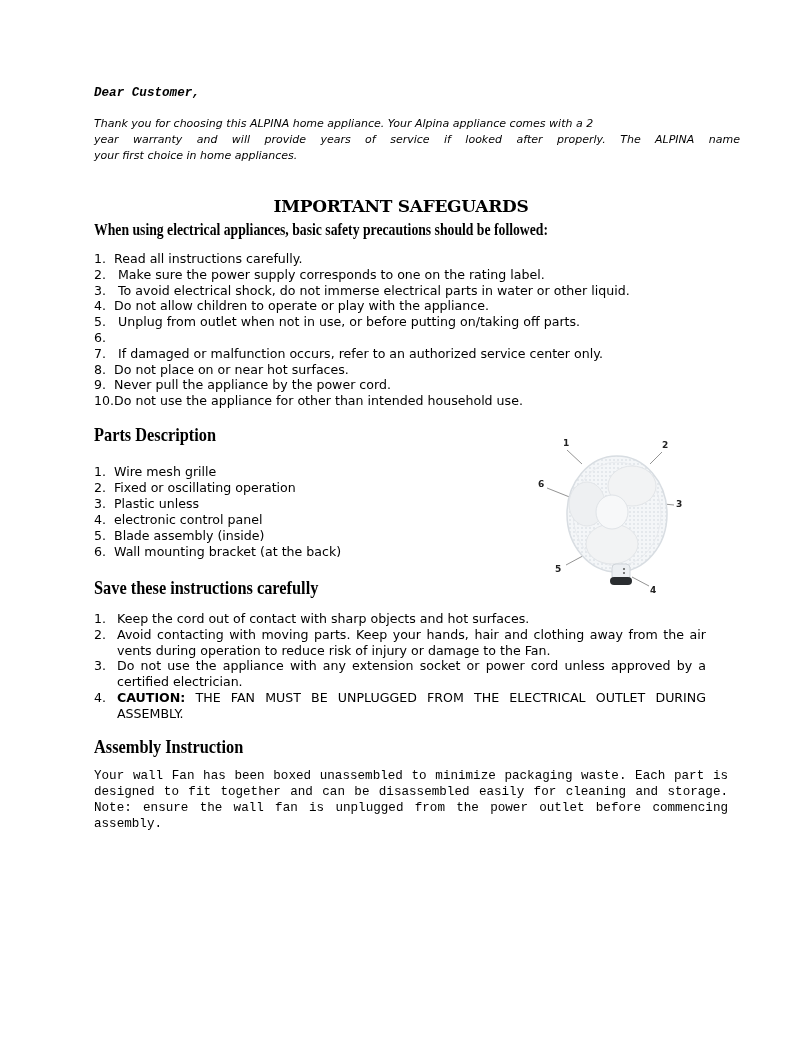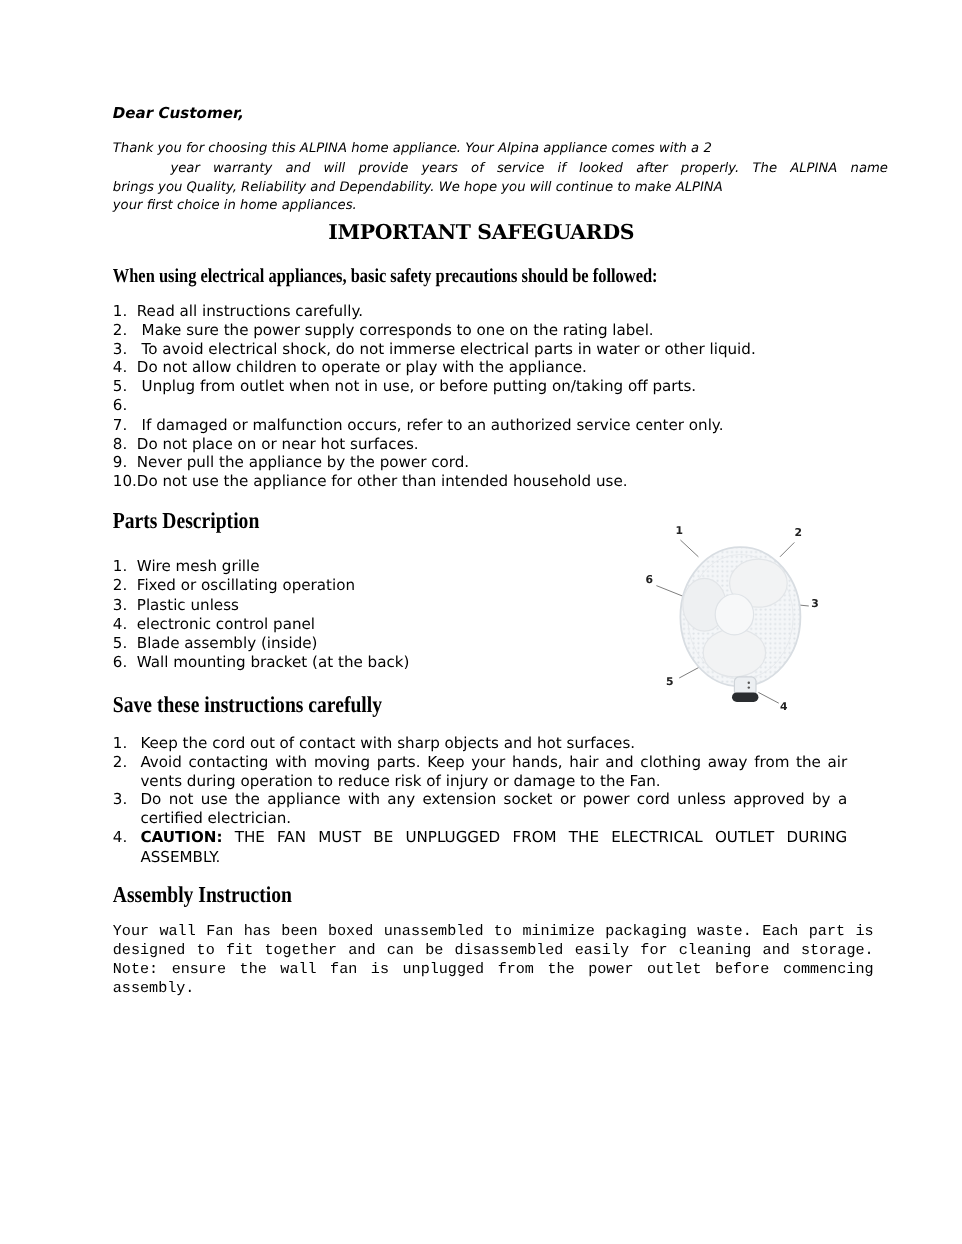--- a/index.html
+++ b/index.html
@@ -1,23 +1,23 @@
 <!DOCTYPE html>
 <html><head>
 <meta charset="utf-8">
 <style>
   html, body { margin: 0; padding: 0; background: #ffffff; }
   body { width: 802px; height: 1037px; position: relative; overflow: hidden; color: #000; }
   .page { position: absolute; left: 94px; top: 0; width: 614px; }
   .sans { font-family: "DejaVu Sans", "Liberation Sans", sans-serif; font-size: 12.6px; }
-  .greeting { position: absolute; top: 86px; left: 0; font-weight: bold; font-style: italic; font-size: 12.6px; }
+  .greeting { position: absolute; top: 86px; left: 0; font-weight: bold; font-style: italic; font-size: 12.6px; font-family: Liberation Mono, monospace; }
   .intro { position: absolute; top: 116px; left: 0; width: 646px; font-style: italic; line-height: 15.8px; font-size: 11px; }
   .intro .line { display: block; white-space: nowrap; }
-  .intro .just { text-align: justify; text-align-last: justify; white-space: normal; margin-left: 48px; }
-  .title { position: absolute; top: 184px; left: 0; width: 614px; text-align: center;
+  .intro .just { text-align: justify; text-align-last: justify; white-space: normal; }
+  .title { position: absolute; top: 196px; left: 0; width: 614px; text-align: center;
            font-family: "DejaVu Serif", "Liberation Serif", serif; font-weight: bold; font-size: 17px; letter-spacing: -0.3px; }
   .subhead { position: absolute; left: 0; font-family: "Liberation Serif", "DejaVu Serif", serif; font-weight: bold;
              font-size: 17px; transform: scaleX(0.86); transform-origin: left center; white-space: nowrap; }
   .subhead.h-when { top: 220px; font-size: 16.5px; transform: scaleX(0.83); }
   .subhead.h-parts { top: 424px; font-size: 19px; }
   .subhead.h-save { top: 577px; font-size: 19px; }
   .subhead.h-assembly { top: 736px; font-size: 19px; }
   ol.list { list-style: none; margin: 0; padding: 0; position: absolute; left: 0; }
   ol.list li { display: flex; white-space: nowrap; }
   ol.list li .num { display: inline-block; width: 20px; }
@@ -36,21 +36,20 @@
 </head>
 <body>
 
 <div class="page">
 
   <div class="greeting sans">Dear Customer,</div>
 
   <div class="intro sans">
     <span class="line">Thank you for choosing this ALPINA home appliance. Your Alpina appliance comes with a 2</span>
     <span class="line just">year warranty  and  will  provide  years  of  service  if  looked  after  properly. The  ALPINA  name</span>
-    <span class="line">brings you Quality, Reliability and Dependability. We hope you will continue to make ALPINA</span>
     <span class="line">your first choice in home appliances.</span>
   </div>
 
   <div class="title">IMPORTANT SAFEGUARDS</div>
 
   <div class="subhead h-when">When using electrical appliances, basic safety precautions should be followed:</div>
 
   <ol class="list safeguards sans">
     <li>
         <span class="num">1.</span>

